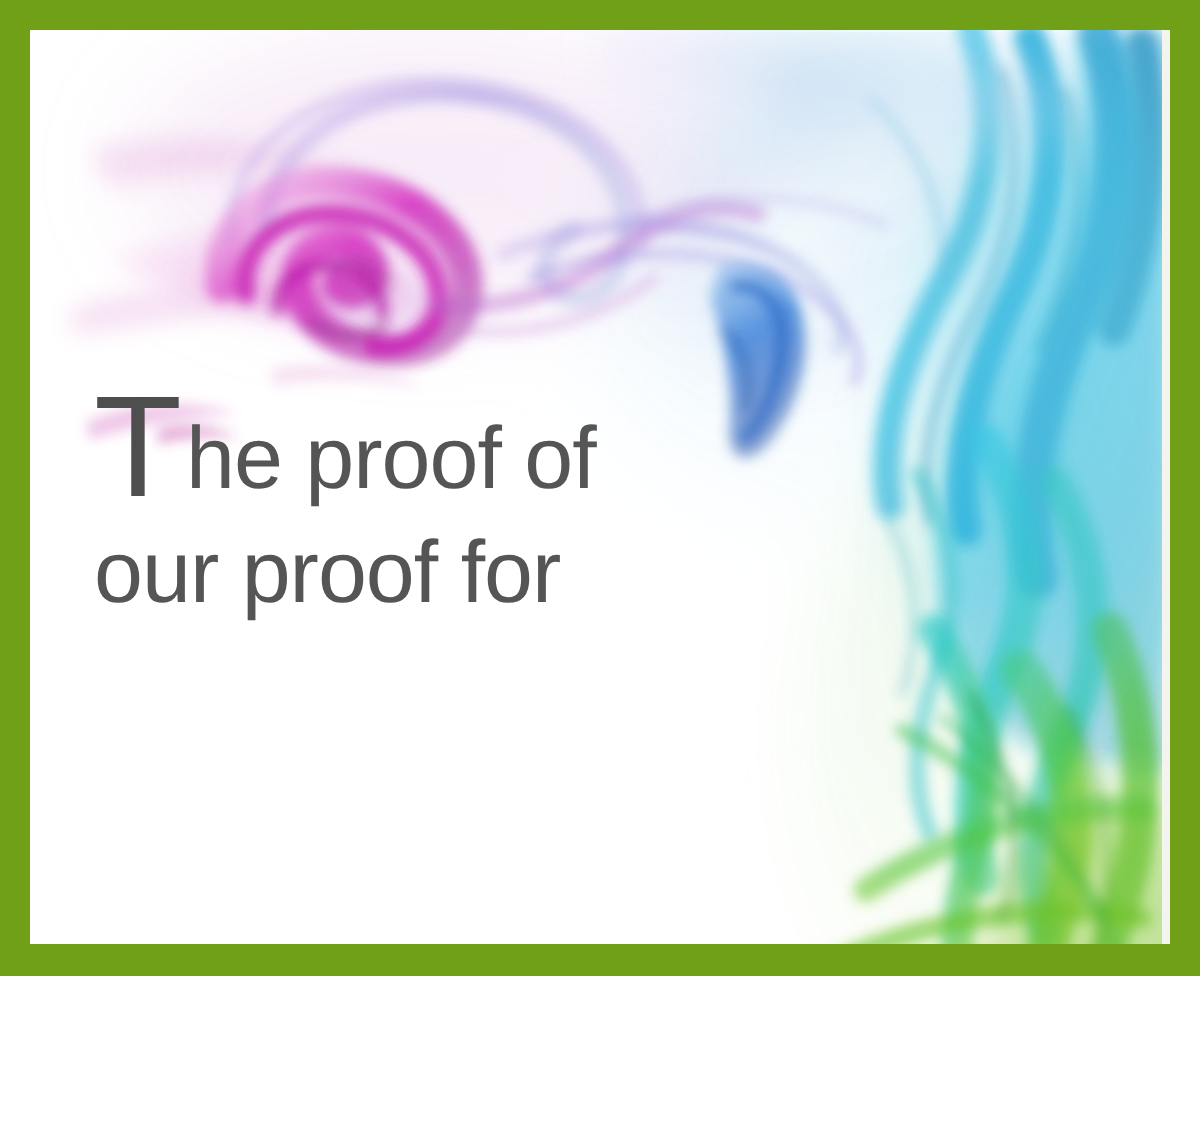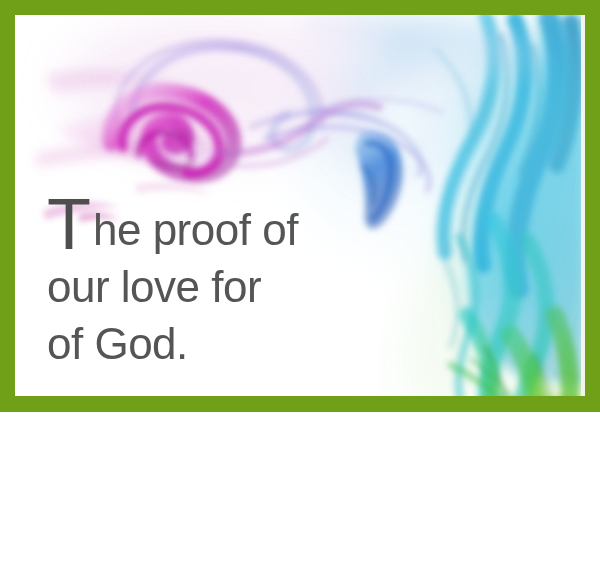--- a/index.html
+++ b/index.html
@@ -8,21 +8,21 @@
     padding: 0;
     background: #ffffff;
   }
   body {
     font-family: "Liberation Sans", sans-serif;
   }
 
   .poster {
     position: relative;
     width: 600px;
-    height: 412px;
+    height: 488px;
     box-sizing: border-box;
     overflow: hidden;
     background: #fdba74;
     padding-left: 20px;
   }
 
   
   .frame-edge {
     position: absolute;
     background: #6fa018;
@@ -301,22 +301,21 @@
 
         <g filter="url(#blurHuge)" opacity="0.45">
           <ellipse cx="528" cy="180" rx="80" ry="150" fill="#54cbe6"></ellipse>
         </g>
       </svg>
     </div>
   </div>
 
   <div class="quote-block">
     <p class="quote-line first-line"><span class="dropcap">T</span><span>he proof of</span></p>
-    <p class="quote-line">our love for</p>
-    <p class="quote-line">of God.</p>
+    <p class="quote-line">our proof for</p>
   </div>
 
   <div class="frame-inner-rule"></div>
   <div class="frame-edge frame-top"></div>
   <div class="frame-edge frame-bottom"></div>
   <div class="frame-edge frame-left"></div>
   <div class="frame-edge frame-right"></div>
 
 </div>
 

